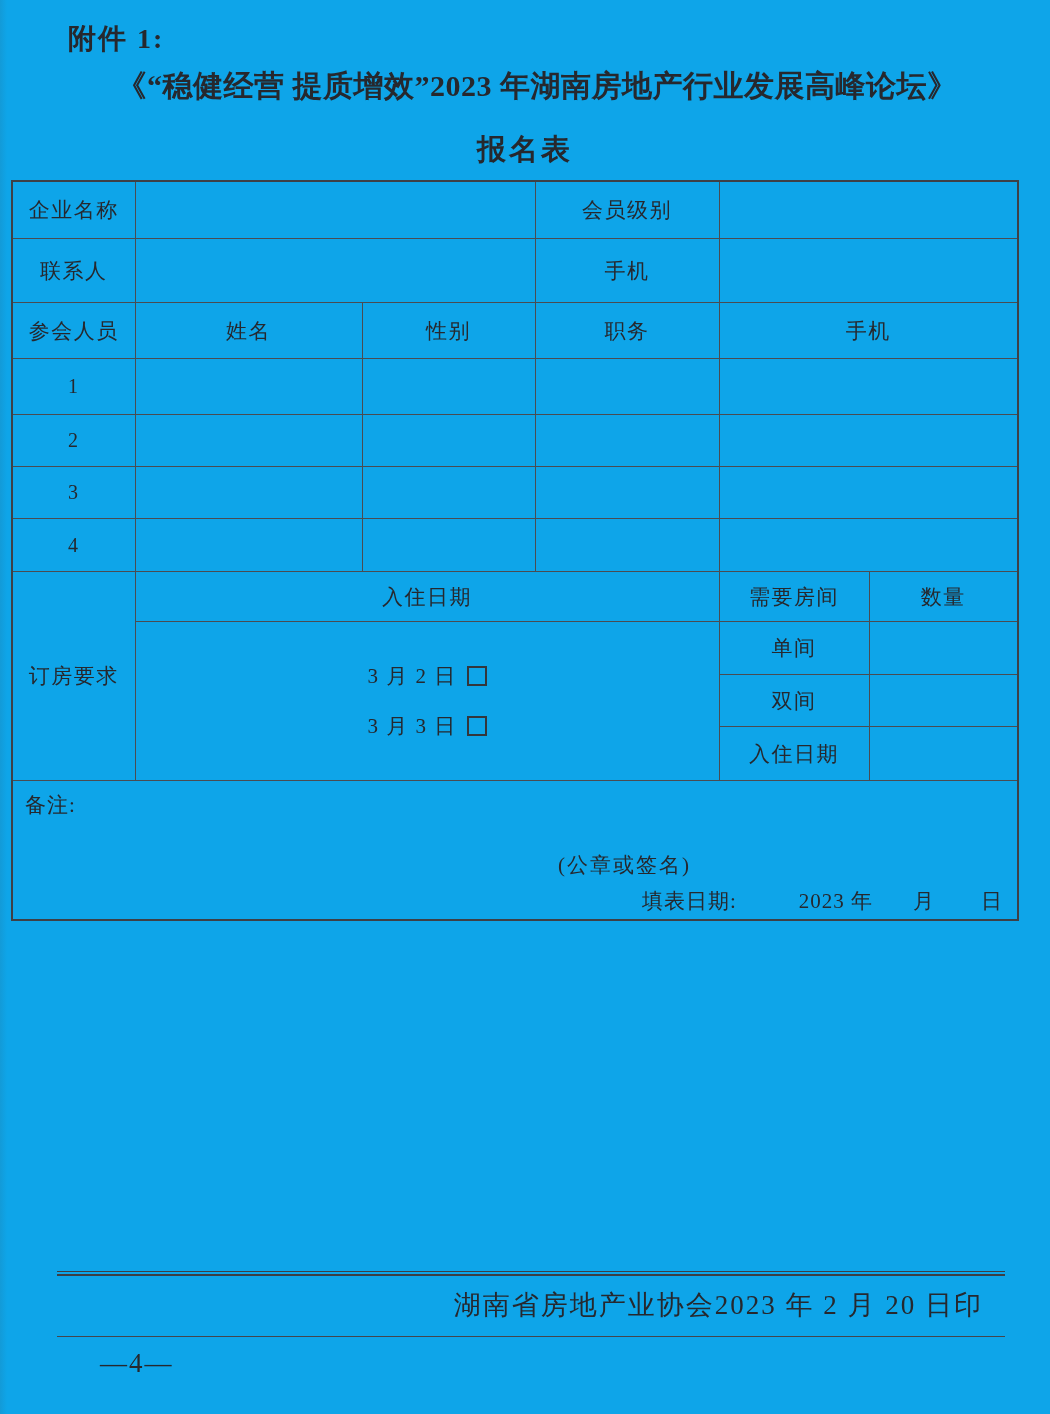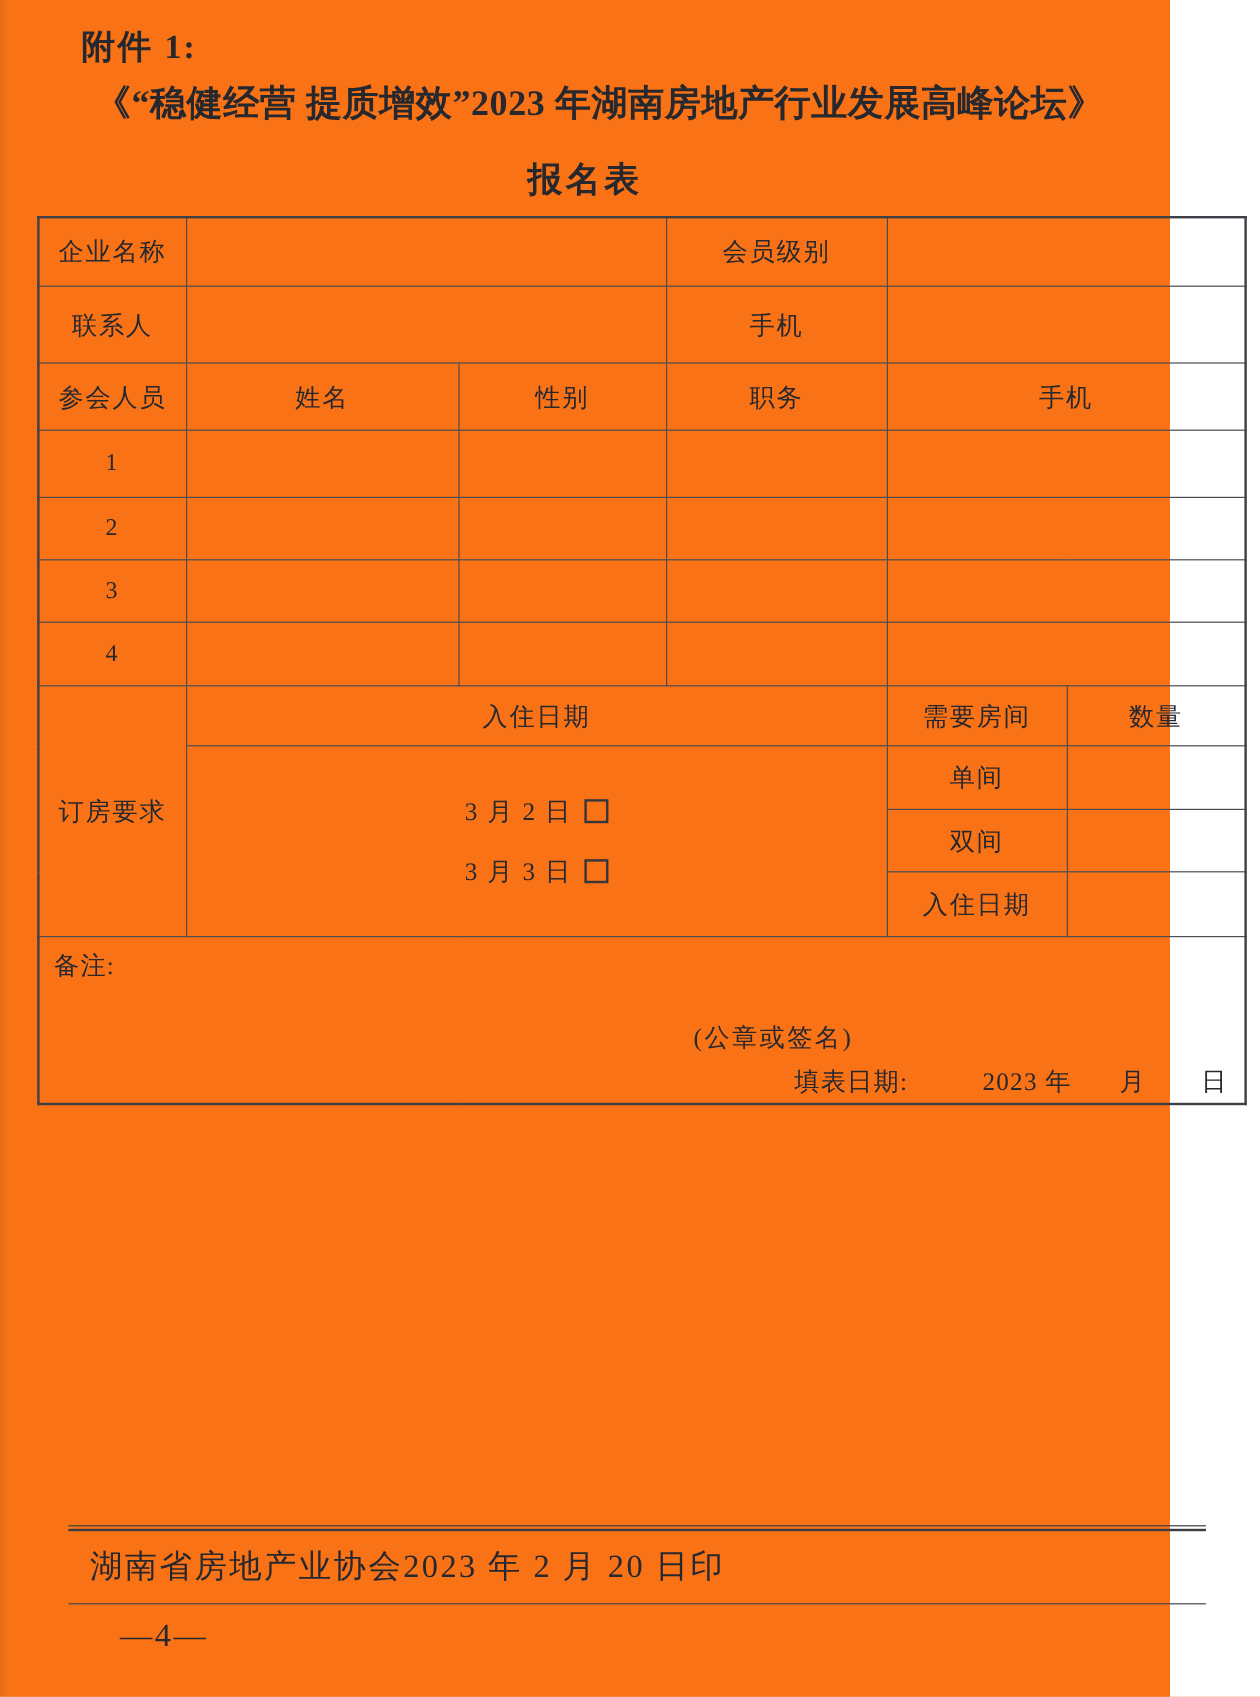--- a/index.html
+++ b/index.html
@@ -5,22 +5,22 @@
   html, body { margin: 0; padding: 0; }
   body {
     width: 1050px; height: 1414px;
     background: #ffffff;
     font-family: "Liberation Serif", "DejaVu Serif", serif;
     color: #26282e;
     overflow: hidden;
   }
   .page {
     position: relative;
-    width: 975px; height: 1414px;
-    background: #f97316;
+    width: 1050px; height: 1414px;
+    background: #0ea5e9;
   }
   .edge-shade {
     position: absolute; left: 0; top: 0; width: 7px; height: 100%;
     background: linear-gradient(to right, rgba(60,60,60,0.10), rgba(60,60,60,0));
     pointer-events: none;
   }
   .attachment {
     position: absolute; left: 68px; top: 20px;
     font-size: 28px; font-weight: 700; letter-spacing: 2px;
   }
@@ -28,21 +28,21 @@
     position: absolute; left: 12px; top: 66px; width: 100%;
     margin: 0; text-align: center;
     font-size: 30px; font-weight: 700; letter-spacing: 0.5px;
   }
   .subtitle {
     position: absolute; left: 0; top: 130px; width: 100%;
     margin: 0; text-align: center;
     font-size: 29px; font-weight: 700; letter-spacing: 3px;
   }
   table.form-table {
-    position: absolute; left: 31px; top: 180px;
+    position: absolute; left: 11px; top: 180px;
     width: 1006px; table-layout: fixed;
     border-collapse: collapse;
     border: 2.5px solid #3e4046;
     font-size: 21px;
     padding-left: 18px;
   }
   table.form-table td {
     border: 1.6px solid #4a4c52;
     text-align: center; vertical-align: middle;
     padding: 0; letter-spacing: 1.5px;
@@ -90,21 +90,21 @@
     position: absolute; left: 57px; top: 1271px; width: 948px;
     border-top: 1px solid #3c3e44; border-bottom: 2.5px solid #3c3e44;
     height: 2px;
   }
   .rule-thin {
     position: absolute; left: 57px; top: 1336px; width: 948px;
     border-top: 1.6px solid #44464c; height: 0;
   }
   .footer-row {
     position: absolute; left: 57px; top: 1287px; width: 948px;
-    display: flex; justify-content: flex-start; align-items: center;
+    display: flex; justify-content: flex-end; align-items: center;
     font-size: 27px; letter-spacing: 2px;
   }
   .footer-row .org { margin-left: 18px; }
   .footer-row .print-date { margin-right: 22px; }
   .page-number {
     position: absolute; left: 100px; top: 1348px;
     font-size: 27px; letter-spacing: 2px;
   }
 </style>
 </head>

